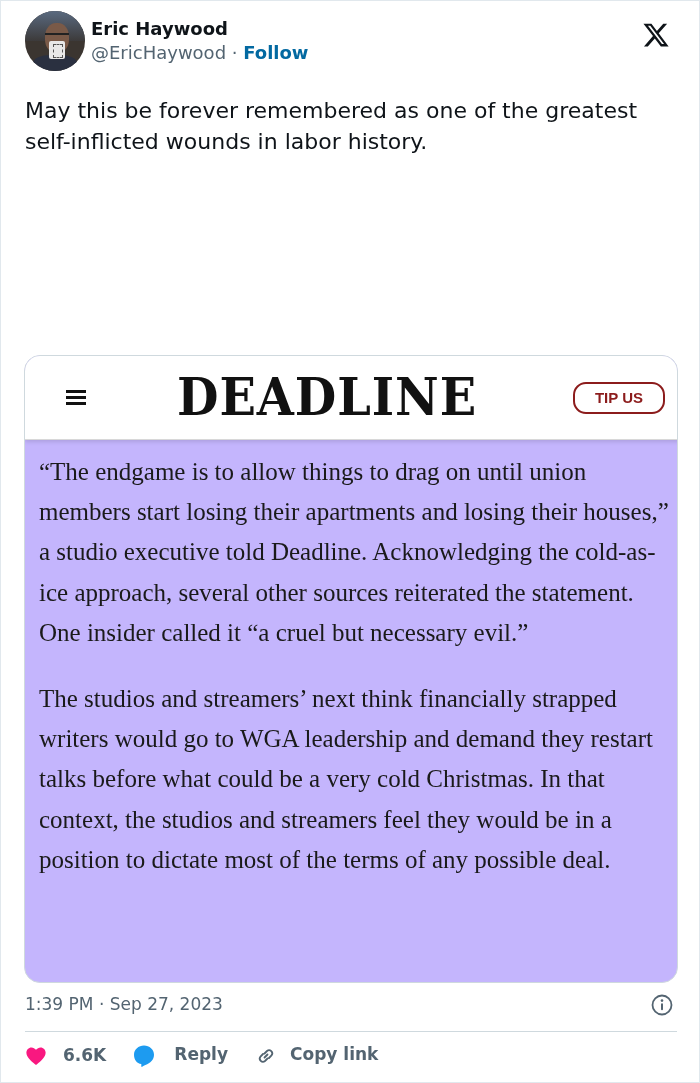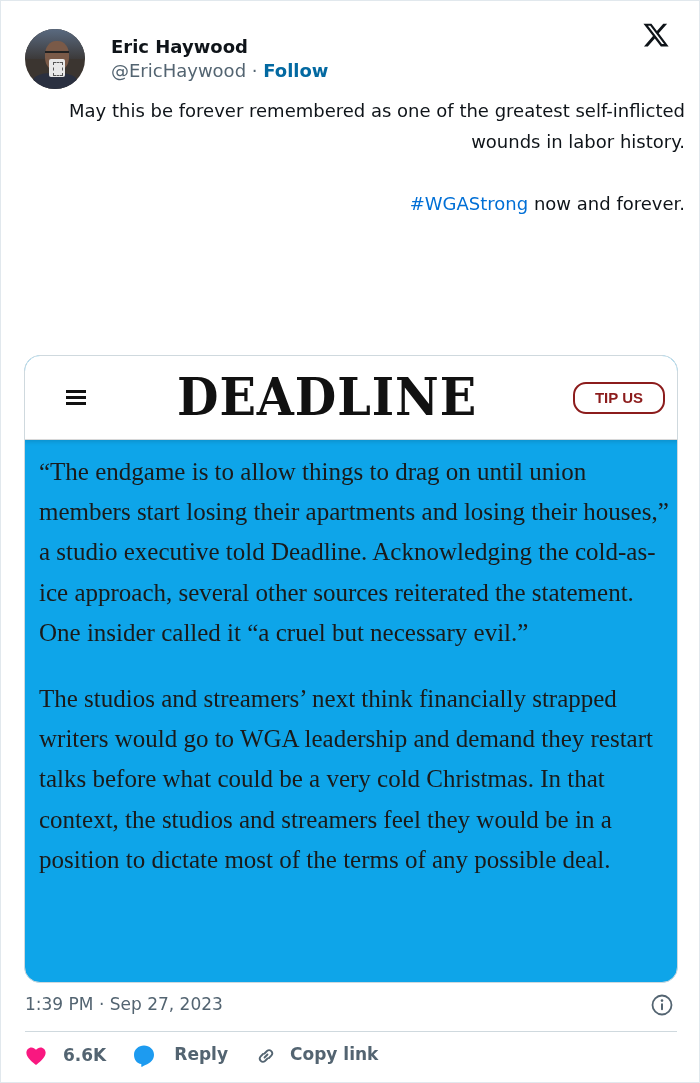--- a/index.html
+++ b/index.html
@@ -1,41 +1,41 @@
 <!DOCTYPE html>
 <html><head>
 <meta charset="utf-8">
 <style>
   * { box-sizing: border-box; margin: 0; padding: 0; }
   html, body { width: 700px; height: 1083px; background: #ffffff; overflow: hidden; }
   body { font-family: "DejaVu Sans", sans-serif; color: #0f1419; position: relative; }
   .frame { position: absolute; left: 0; top: 0; width: 700px; height: 1083px; border: 1px solid #e1e8ed; border-radius: 0; }
 
-  .header { position: absolute; left: 24px; top: 28px; display: flex; align-items: center; gap: 20px; }
+  .header { position: absolute; left: 24px; top: 10px; display: flex; align-items: center; }
   .avatar { width: 60px; height: 60px; border-radius: 50%; overflow: hidden; position: relative;
             background: radial-gradient(circle at 50% 40%, #8a6a55 0 22%, #3b3530 23% 100%); }
   .avatar .bg1 { position: absolute; left: 0; top: 0; width: 60px; height: 30px; background: linear-gradient(180deg, #5a6a80, #3c3a3a); }
   .avatar .head { position: absolute; left: 20px; top: 12px; width: 24px; height: 30px; border-radius: 45%; background: #7a5a48; }
   .avatar .glasses { position: absolute; left: 20px; top: 22px; width: 24px; height: 4px; border-top: 2px solid #222; }
   .avatar .mug { position: absolute; left: 24px; top: 30px; width: 16px; height: 18px; background: #e8e8e8; border-radius: 2px; }
   .avatar .mug::after { content: ""; position: absolute; left: 4px; top: 3px; width: 8px; height: 12px; border: 1px dashed #555; }
   .avatar .body { position: absolute; left: 8px; top: 44px; width: 44px; height: 20px; border-radius: 40% 40% 0 0; background: #2a3040; }
   .user { margin-left: 6px; }
   .user .name { font-weight: bold; font-size: 18px; color: #0f1419; line-height: 24px; }
   .user .handle-line { font-size: 18px; color: #536471; line-height: 24px; }
   .follow { color: #0369a1; font-weight: bold; }
 
   .x-logo { position: absolute; right: 28px; top: 20px; width: 30px; height: 28px; }
 
-  .tweet-text { position: absolute; left: 24px; top: 94px; width: 660px; font-size: 18px; line-height: 31px; color: #0f1419; text-align: right; }
+  .tweet-text { position: absolute; left: 24px; top: 94px; width: 660px; font-size: 22px; line-height: 31px; color: #0f1419; }
   .tweet-text p { margin-bottom: 31px; }
   .tweet-text p:last-child { margin-bottom: 0; }
   .hashtag { color: #006fd6; }
 
-  .media { position: absolute; left: 23px; top: 354px; width: 654px; height: 628px; border: 1px solid #cfd9de; border-radius: 16px; overflow: hidden; background: #0ea5e9; }
+  .media { position: absolute; left: 23px; top: 354px; width: 654px; height: 628px; border: 1px solid #cfd9de; border-radius: 16px; overflow: hidden; background: #c4b5fd; }
   .dl-bar { position: absolute; left: 0; top: 0; width: 654px; height: 84px; background: #fff; border-bottom: 1px solid #d8d8d8; box-shadow: 0 2px 4px rgba(0,0,0,0.12); }
   .hamburger { position: absolute; left: 41px; top: 34px; width: 20px; height: 16px; }
   .hamburger span { display: block; height: 3px; background: #111; margin-bottom: 3px; }
   .dl-logo { position: absolute; left: 152px; top: 10px; font-family: "DejaVu Serif", serif; font-size: 52px; font-weight: bold; letter-spacing: 1px; color: #111; transform: scaleX(0.92); transform-origin: left center; }
   .tip-us { position: absolute; left: 548px; top: 26px; width: 92px; height: 32px; border: 2px solid #8c1c1c; border-radius: 13px; color: #8c1c1c; font-weight: bold; font-size: 15px; text-align: center; line-height: 28px; font-family: "Liberation Sans", sans-serif; }
 
   .article { position: absolute; left: 14px; top: 96px; width: 630px; font-family: Liberation Serif, serif; font-size: 25px; line-height: 40.2px; color: #1a1a1a; }
   .article p { margin-bottom: 26px; }
 
   .meta { position: absolute; left: 24px; top: 991px; font-size: 17px; color: #536471; line-height: 24px; text-align: center; }
@@ -68,21 +68,20 @@
       </div>
     </div>
   </div>
 
   <svg class="x-logo" viewBox="0 0 24 24">
     <path fill="#0f1419" d="M18.244 2.25h3.308l-7.227 8.26 8.502 11.24H16.17l-5.214-6.817L4.99 21.75H1.68l7.73-8.835L1.254 2.25H8.08l4.713 6.231zm-1.161 17.52h1.833L7.084 4.126H5.117z"></path>
   </svg>
 
   <div class="tweet-text">
     <p>May this be forever remembered as one of the greatest self-inflicted wounds in labor history.</p>
-    <p><span class="hashtag">#WGAStrong</span><span> now and forever.</span></p>
   </div>
 
   <div class="media">
     <div class="dl-bar">
       <div class="hamburger">
           <span></span>
           <span></span>
           <span></span>
         </div>
       <div class="dl-logo">DEADLINE</div>

